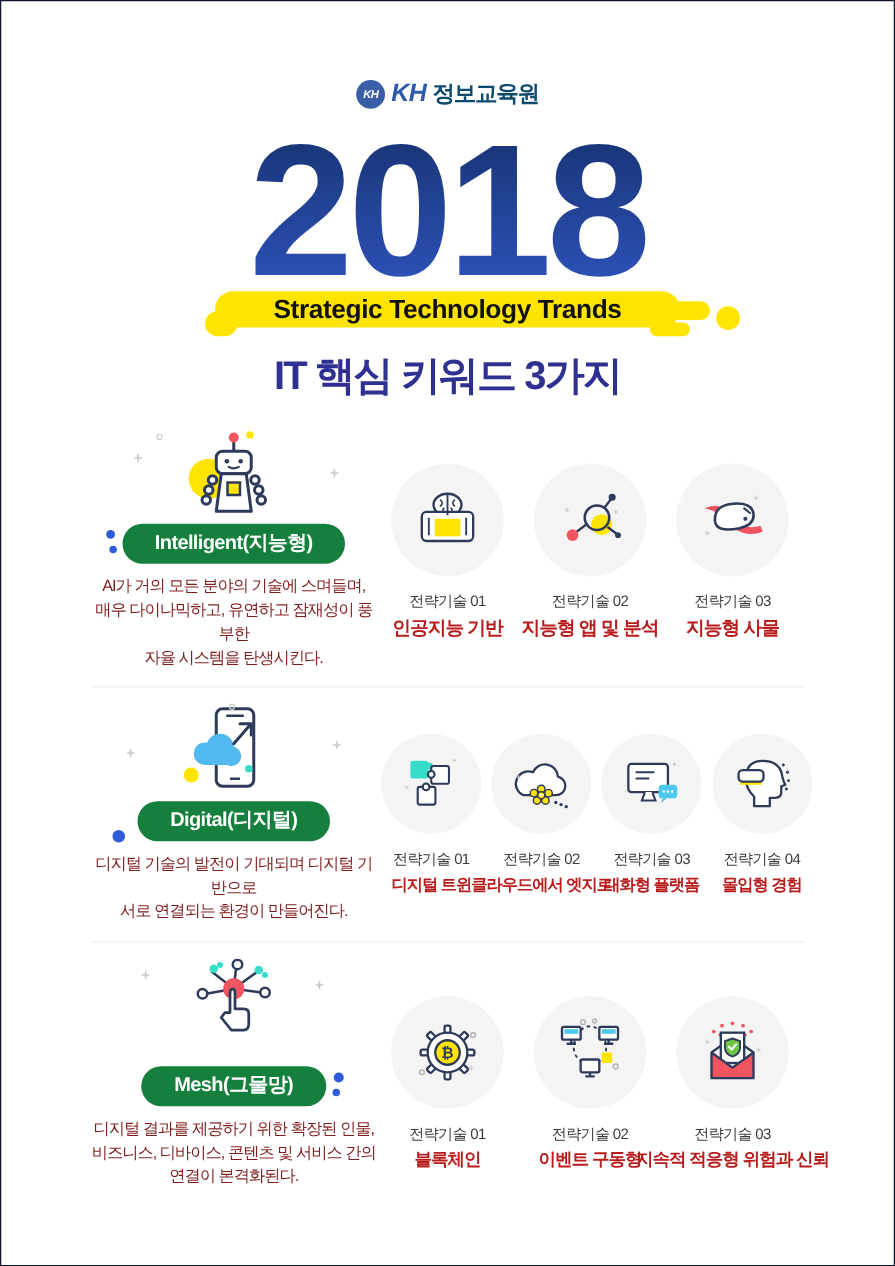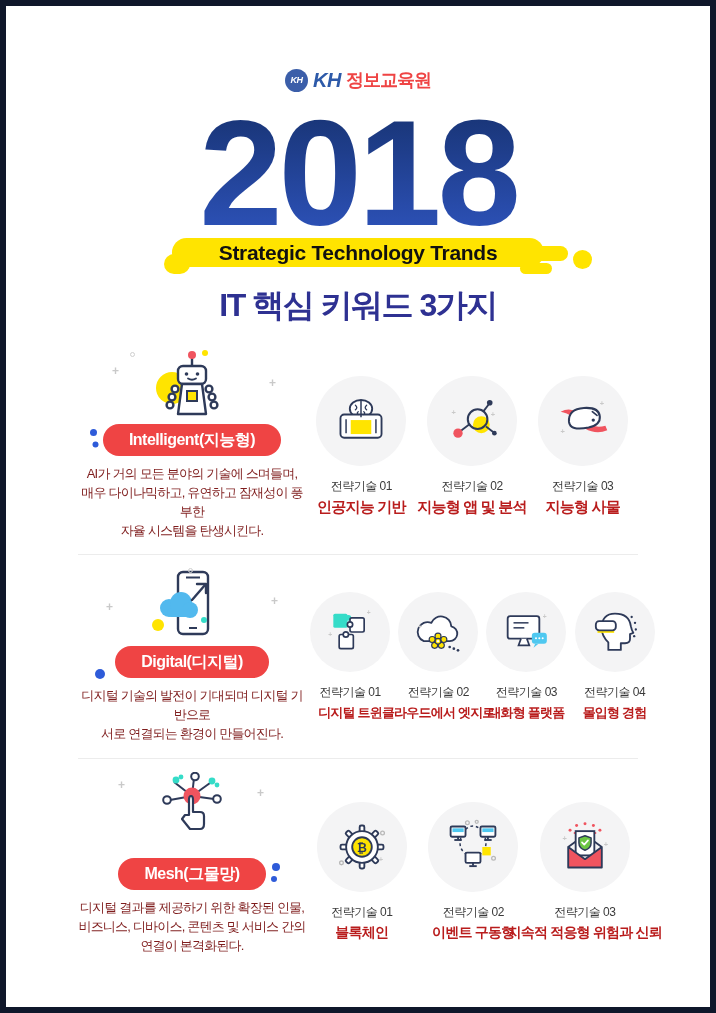--- a/index.html
+++ b/index.html
@@ -1,27 +1,27 @@
 <!DOCTYPE html>
 <html><head>
 <meta charset="utf-8">
 <style>
   * { margin:0; padding:0; box-sizing:border-box; }
   html,body { background:#fff; }
   body { font-family:"Liberation Sans","DejaVu Sans",sans-serif; }
   .page { position:relative; width:716px; height:1013px; margin:0 auto;
-          background:#fff; border:6px solid #0f172a; overflow:hidden; }
+          background:#fff; border:1px solid #0f172a; overflow:hidden; }
 
   
   .logo-row { display:flex; justify-content:center; align-items:center; gap:5px; padding-top:62px; }
   .logo-badge { width:23px; height:23px; border-radius:50%; background:#3b5ea9; color:#fff;
                 font-size:9px; font-style:italic; font-weight:bold; display:flex;
                 align-items:center; justify-content:center; letter-spacing:-0.5px; }
   .logo-en { font-size:20px; font-style:italic; font-weight:800; color:#2d5aa9; letter-spacing:-0.5px; }
-  .logo-ko { font-size:18px; font-weight:bold; color:#ef4444; letter-spacing:-1px; }
+  .logo-ko { font-size:18px; font-weight:bold; color:#0c4a6e; letter-spacing:-1px; }
 
   
   .year { text-align:center; font-size:150px; font-weight:800; letter-spacing:-4px; line-height:1.0;
           margin-top:6px; color:#24418e;
           background:linear-gradient(180deg,#16316e 0%,#2f55c0 100%);
           -webkit-background-clip:text; background-clip:text; -webkit-text-fill-color:transparent; }
   .banner-wrap { position:relative; width:372px; margin:-10px auto 0; }
   .banner { position:relative; background:#ffe400; height:29px; border-radius:26px;
             display:flex; align-items:center; justify-content:center;
             font-size:21px; font-weight:bold; color:#111; letter-spacing:-0.3px; z-index:2; }
@@ -36,21 +36,21 @@
                 color:#2e3192; letter-spacing:-1.5px; }
   .hero-sub { text-align:center; margin-top:4px; font-size:17px; color:#55555f; letter-spacing:0; }
 
   
   .sections { padding:0 72px; }
   .section { display:flex; align-items:flex-start; }
   .left { width:228px; flex:0 0 228px; text-align:center; }
   .icon-box { position:relative; height:72px; display:flex; align-items:flex-end; justify-content:center; }
   .plus { position:absolute; color:#c9c9c9; font-size:12px; font-weight:bold; }
   .dot-deco { position:absolute; border-radius:50%; }
-  .pill { position:relative; display:inline-block; margin-top:6px; background:#ef4444; color:#fff;
+  .pill { position:relative; display:inline-block; margin-top:6px; background:#15803d; color:#fff;
           font-weight:bold; font-size:16px; height:32px; line-height:32px; border-radius:16px;
           padding:0 26px; letter-spacing:-0.5px; }
   .pill.p-left::before { content:''; position:absolute; left:-13px; top:5px; width:7px; height:7px;
           border-radius:50%; background:#2e5bd9; box-shadow:2px 12px 0 -0.5px #2e5bd9; }
   .pill.p-dot::before { content:''; position:absolute; left:-20px; bottom:-1px; width:10px; height:10px;
           border-radius:50%; background:#2e5bd9; }
   .pill.p-right::after { content:''; position:absolute; right:-14px; top:5px; width:8px; height:8px;
           border-radius:50%; background:#2e5bd9; box-shadow:-2px 12px 0 -1px #2e5bd9; }
   .desc { margin-top:9px; font-size:13px; line-height:1.45; color:#7f1d1d; letter-spacing:-0.8px; }
 

